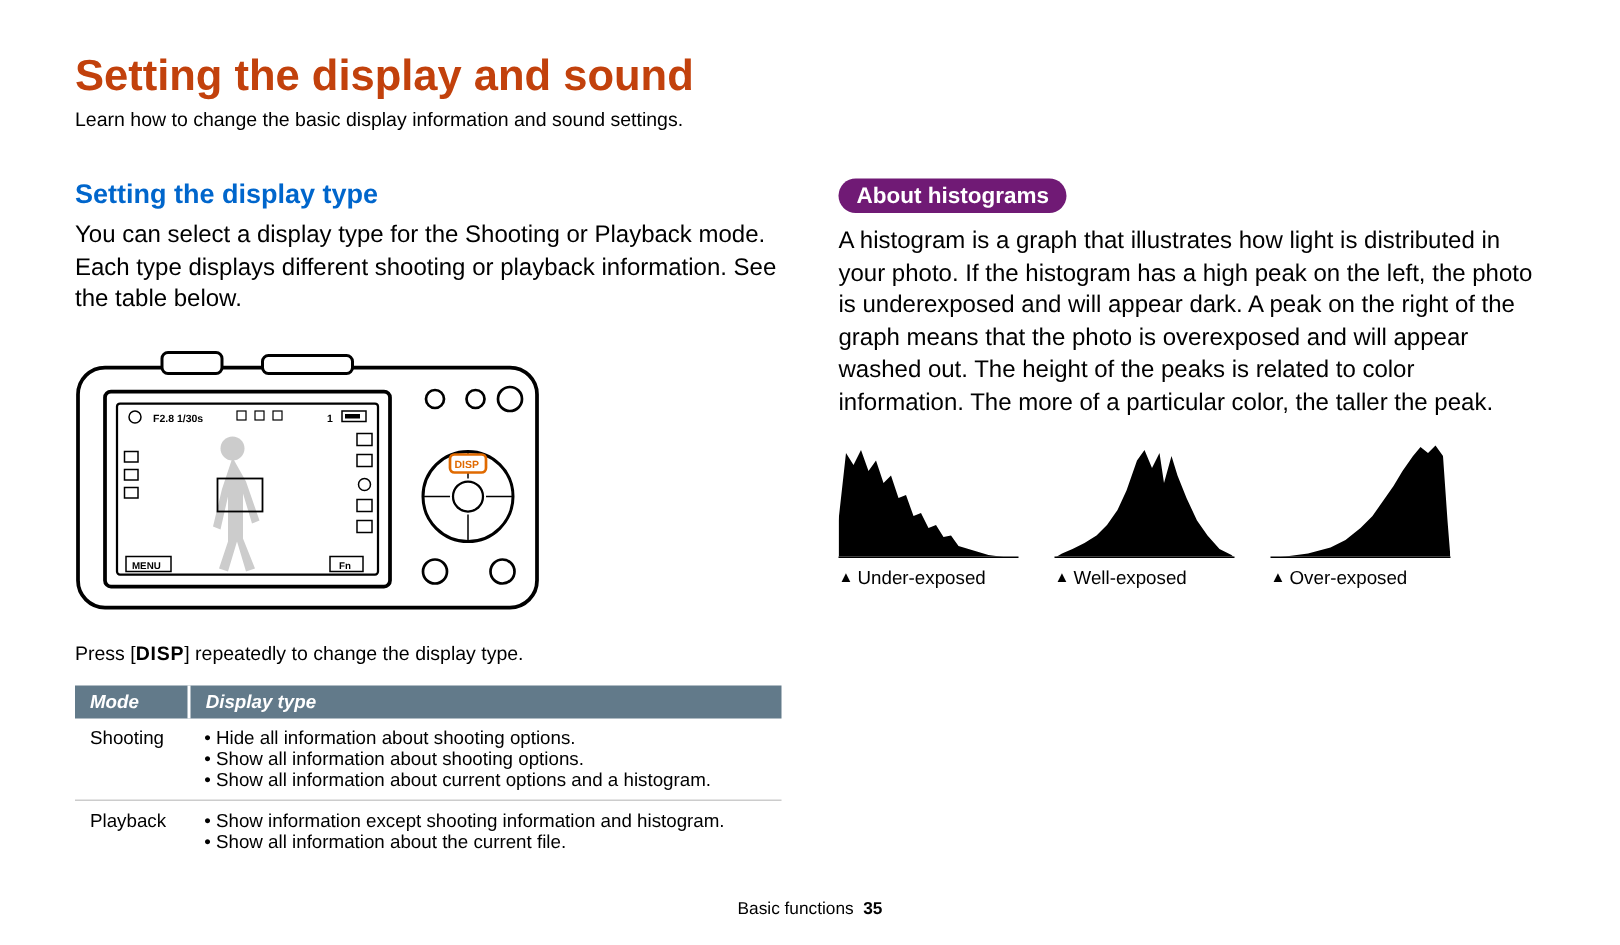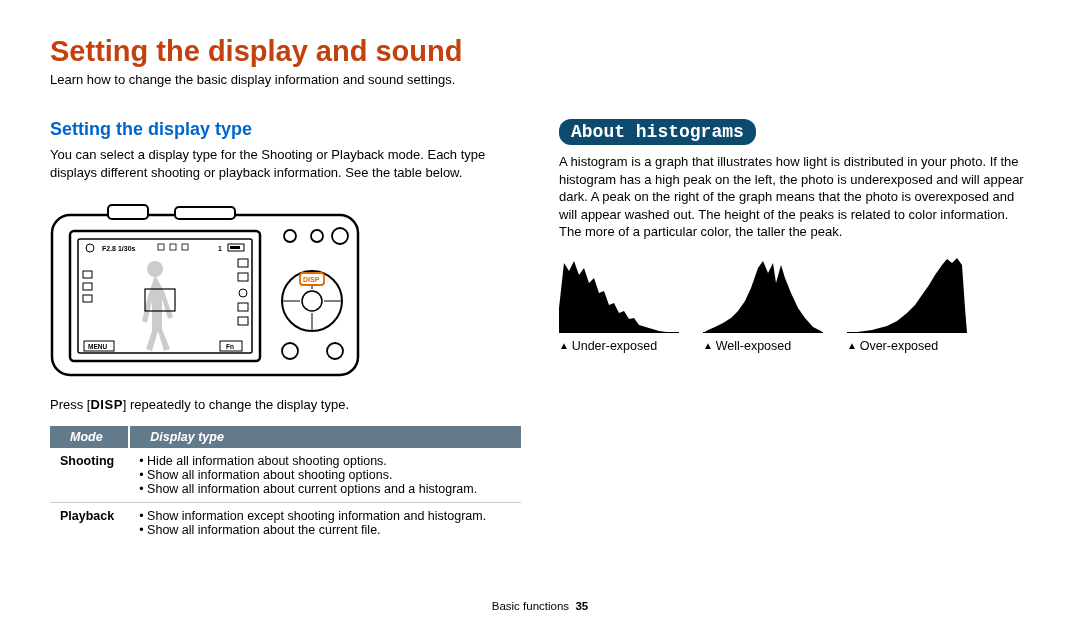--- a/index.html
+++ b/index.html
@@ -27,21 +27,21 @@
     gap: 38px;
   }
   .col { flex: 1; }
   .section-title {
     color: #0066cc;
     font-size: 18px;
     font-weight: 700;
     margin-bottom: 6px;
   }
   .body-text {
-    font-size: 13px;
+    font-size: 16px;
     line-height: 1.35;
     margin-bottom: 12px;
   }
   .camera-illustration {
     width: 310px;
     height: 180px;
     margin: 8px 0 12px 0;
   }
   .press-line {
     font-size: 13px;
@@ -55,51 +55,50 @@
     width: 100%;
     border-collapse: collapse;
     font-size: 12.5px;
   }
   table.display-table th {
     background: #627a8a;
     color: #fff;
     font-style: italic;
     font-weight: 600;
     text-align: left;
-    padding: 4px 20px;
+    padding: 4px 10px;
     border-right: 2px solid #fff;
   }
   table.display-table th:last-child { border-right: none; }
   table.display-table td {
     padding: 6px 10px;
     vertical-align: top;
     border-bottom: 1px solid #ccc;
   }
   table.display-table tr:last-child td { border-bottom: none; }
   table.display-table td:first-child {
-    font-weight: 700;
+    font-weight: 400;
     white-space: nowrap;
   }
   table.display-table ul {
     list-style: none;
     padding: 0;
   }
   table.display-table ul li::before {
     content: "• ";
   }
   .pill {
     display: inline-block;
-    background: #0c4a6e;
+    background: #701a75;
     color: #fff;
     font-weight: 600;
-    font-size: 18px;
+    font-size: 15px;
     padding: 3px 12px;
     border-radius: 12px;
     margin-bottom: 8px;
-    font-family: Liberation Mono, monospace;
   }
   .histograms {
     display: flex;
     gap: 24px;
     margin-top: 10px;
     align-items: flex-end;
   }
   .histo-block { }
   .histo-box {
     width: 120px;

